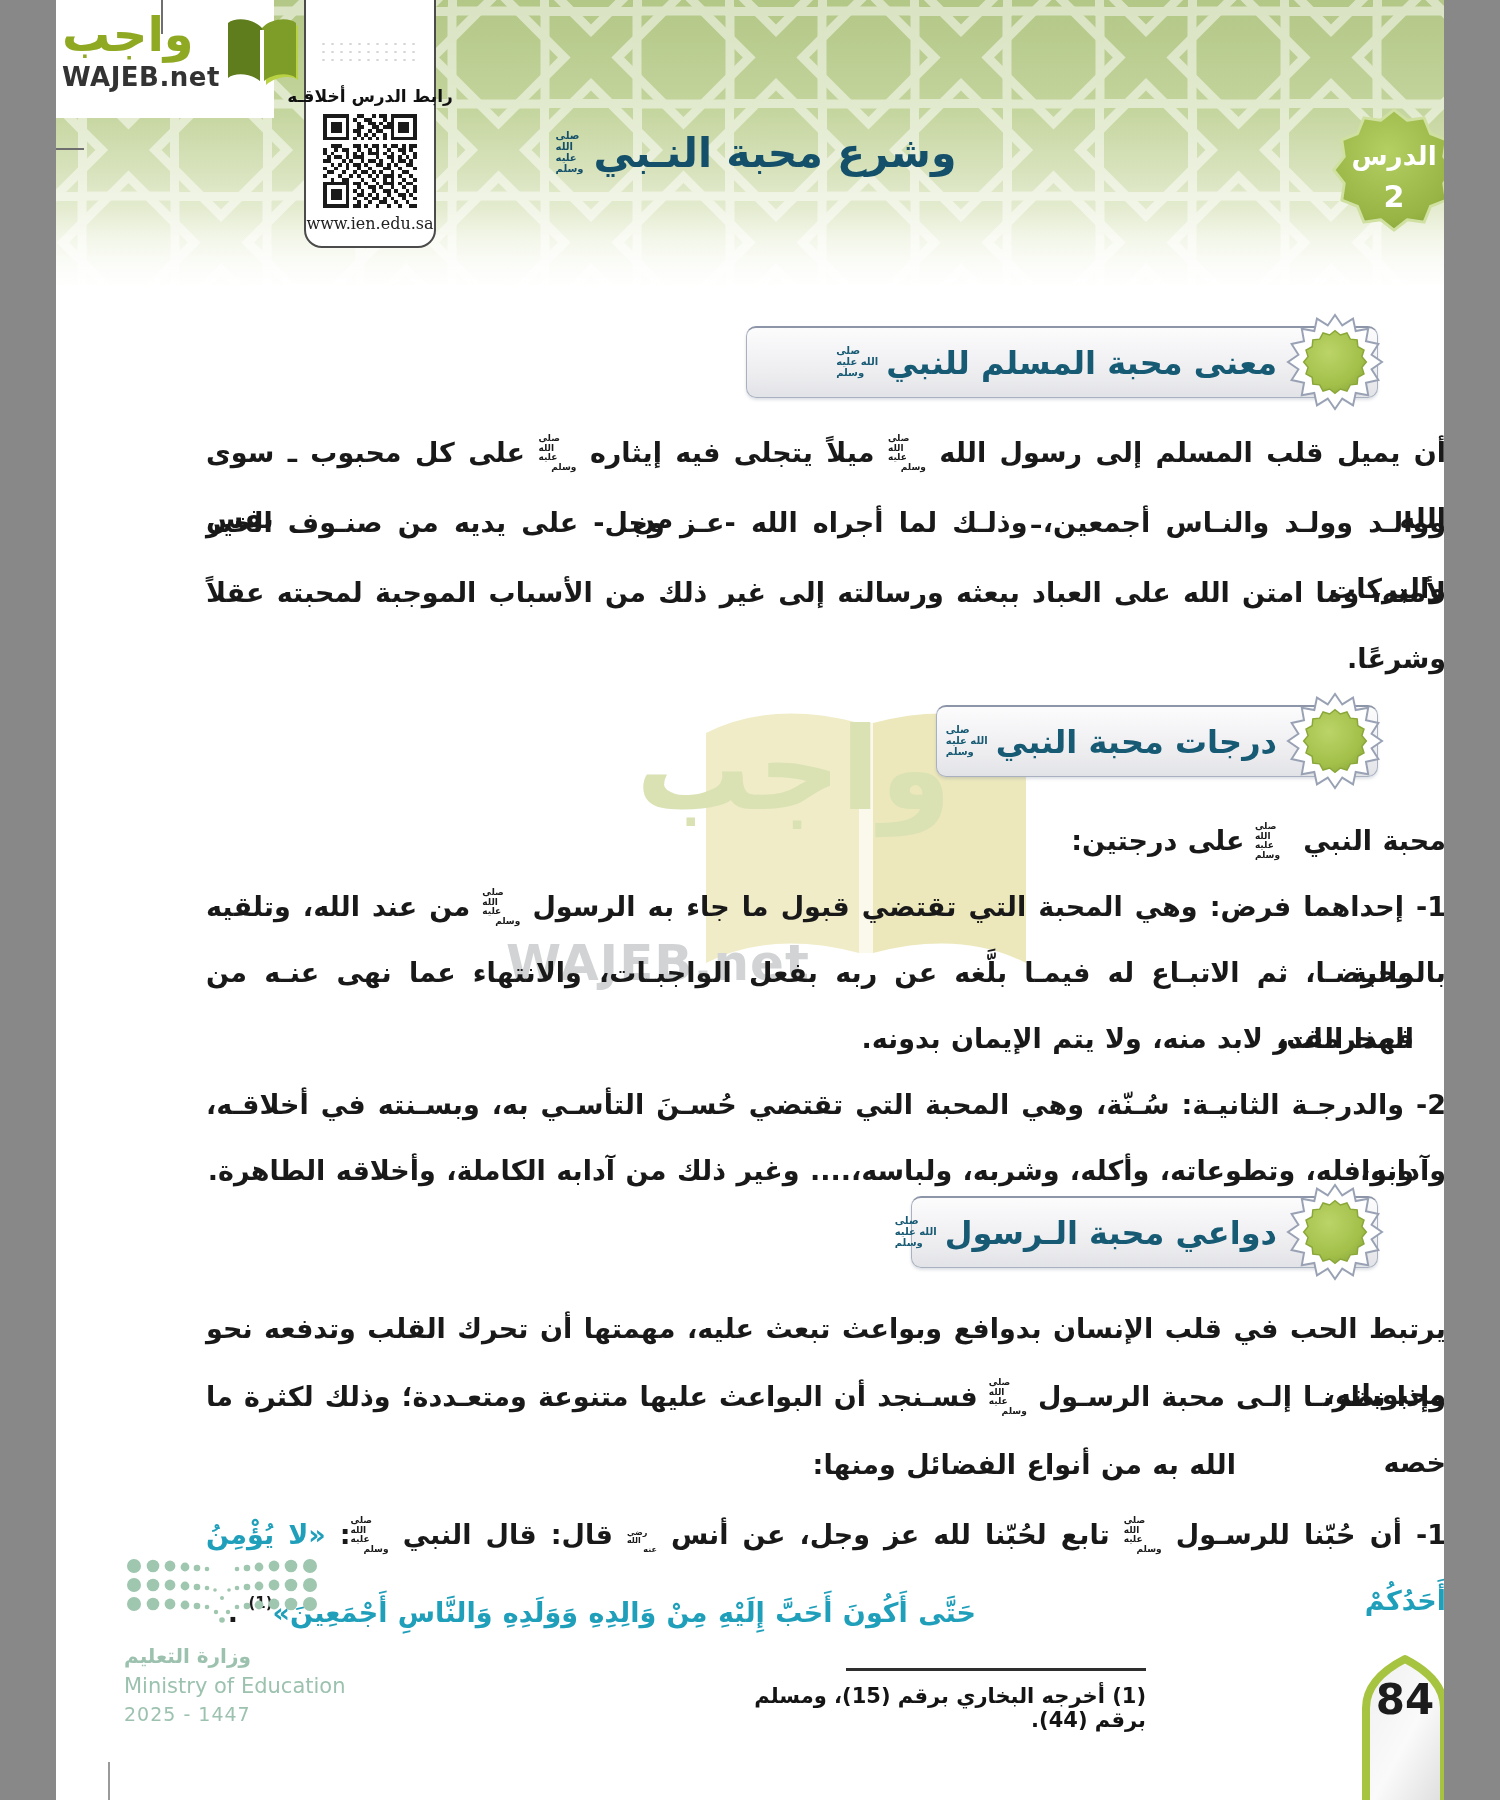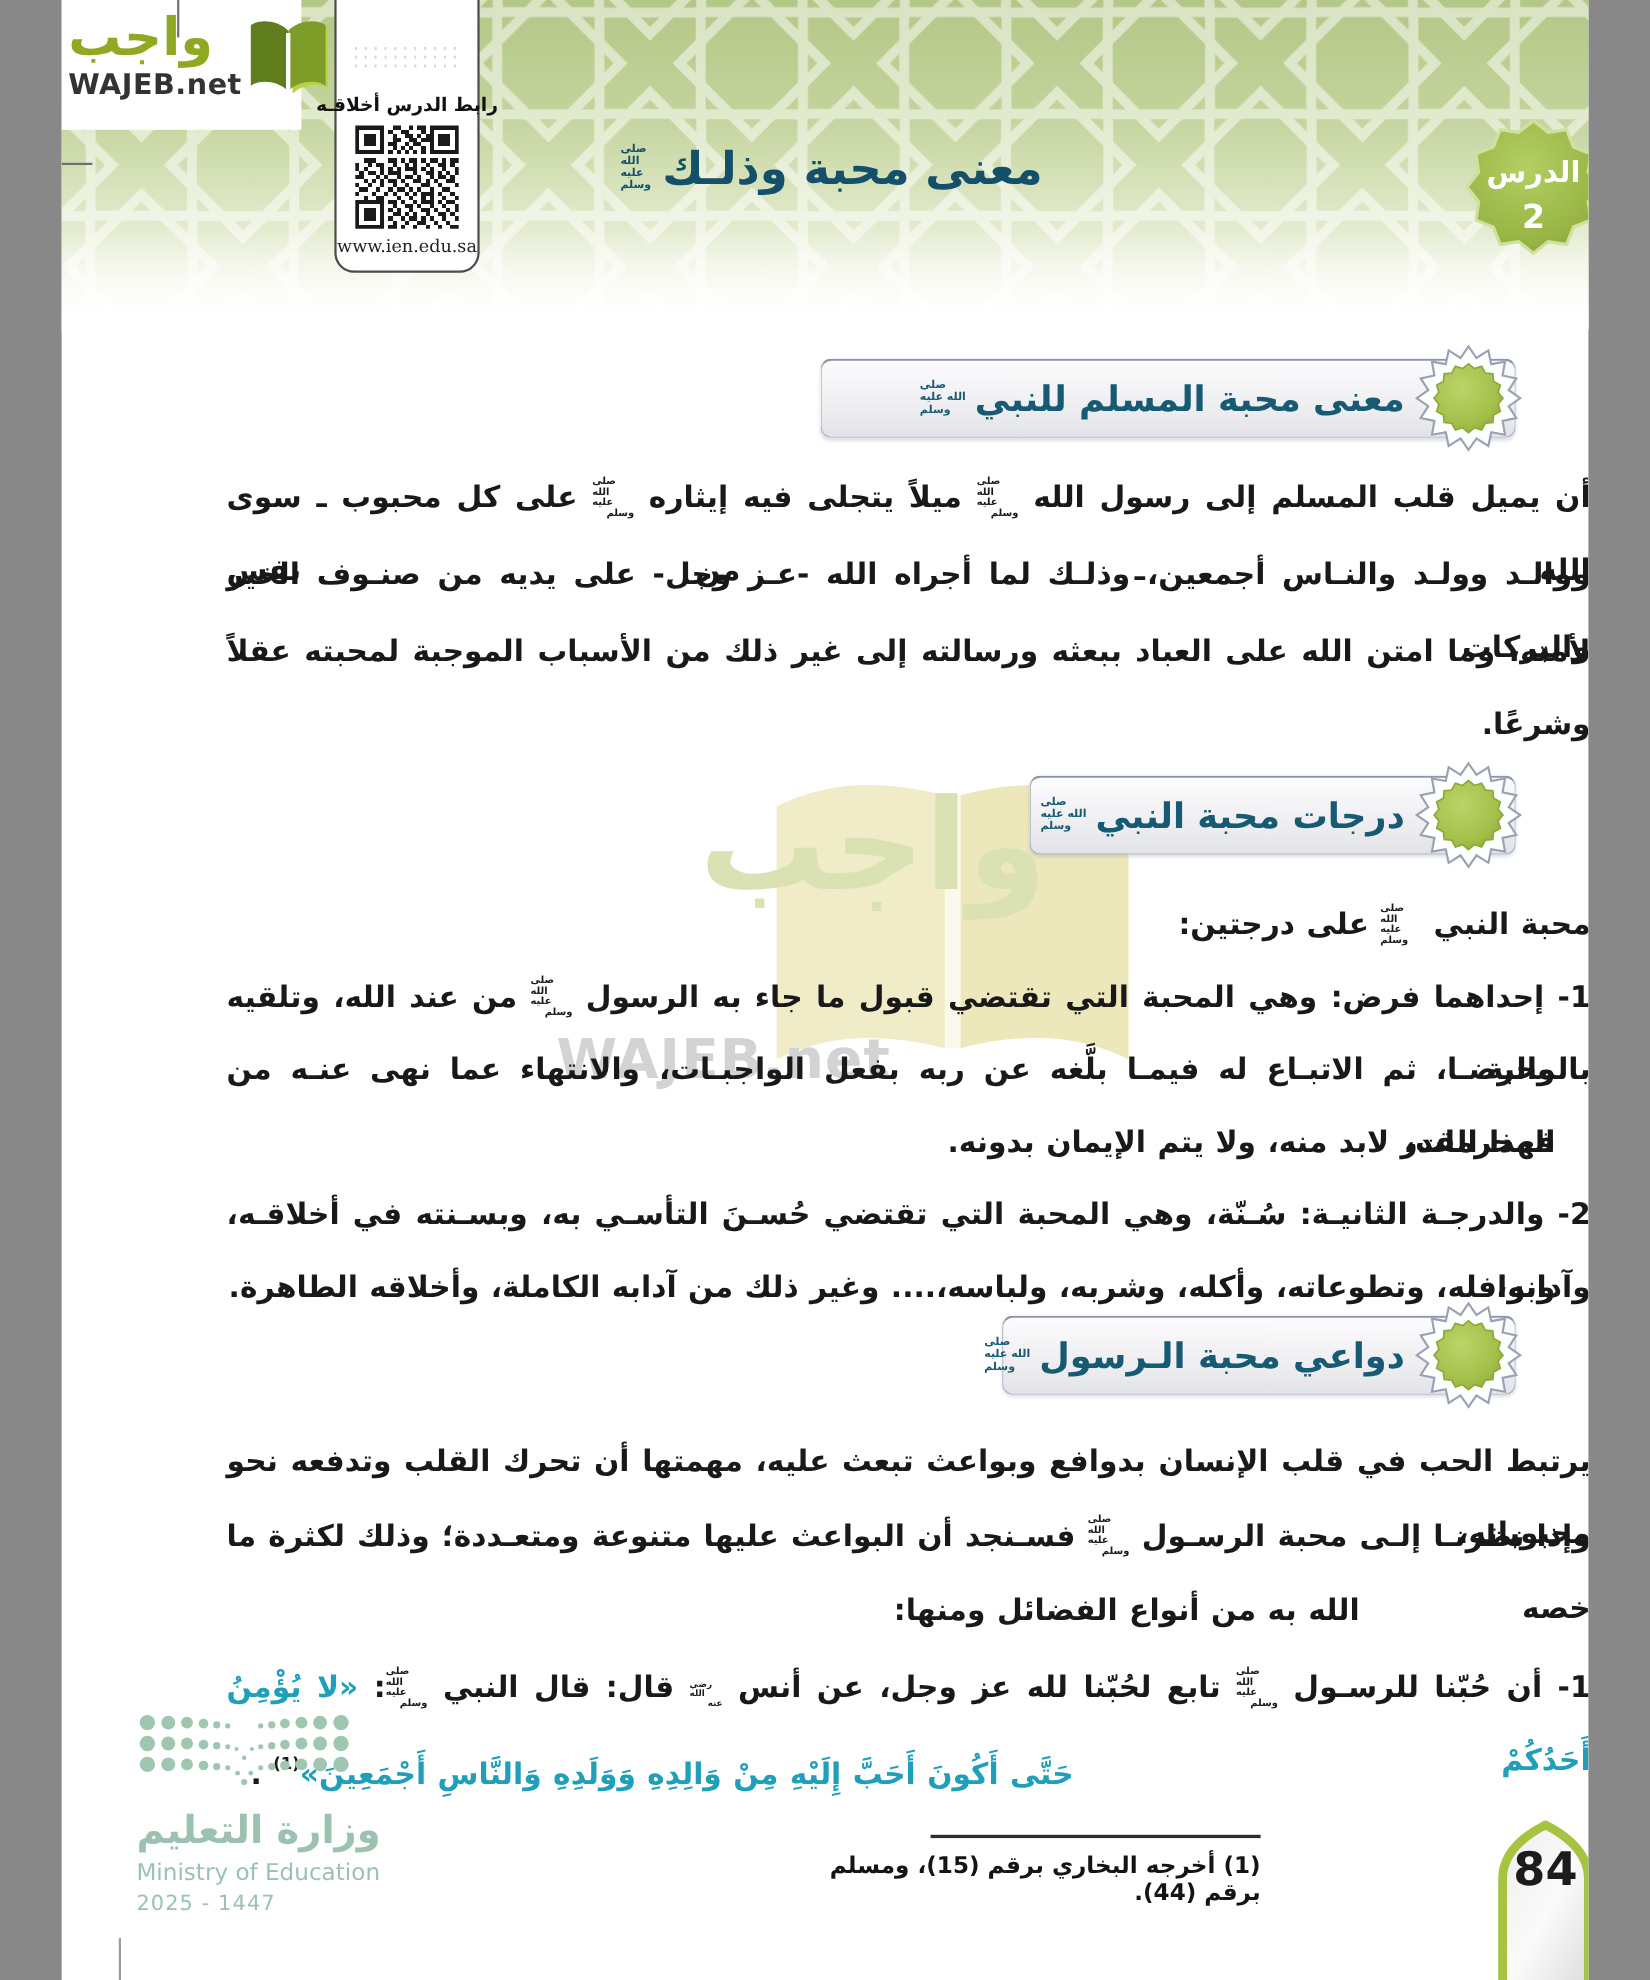--- a/index.html
+++ b/index.html
@@ -80,21 +80,21 @@
   .watermark { position:absolute; left:430px; top:690px; width:560px; height:330px; opacity:.38; z-index:2; }
   .wm-book { position:absolute; left:215px; top:8px; }
   .wm-ar { position:absolute; left:150px; top:12px; font-size:115px; font-weight:bold; color:#9fb53a; }
   .wm-en { position:absolute; left:20px; top:244px; font-size:50px; font-weight:bold; color:#878d92; letter-spacing:1px; }
   
   .footnote-rule { position:absolute; left:790px; top:1668px; width:300px; height:2.5px; background:#2e2e2e; z-index:3; }
   .footnote { position:absolute; left:640px; top:1684px; width:450px; direction:rtl; text-align:right;
     font-size:21px; font-weight:bold; color:#141414; z-index:3; }
   
   .ministry { position:absolute; left:68px; top:1554px; z-index:3; }
-  .moe-ar { margin-top:12px; font-size:35px; font-weight:bold; color:#9cc2af; direction:rtl; text-align:left; }
+  .moe-ar { margin-top:12px; font-size:20px; font-weight:bold; color:#9cc2af; direction:rtl; text-align:left; }
   .moe-en { margin-top:6px; font-size:21px; color:#9cc2af; }
   .moe-years { margin-top:5px; font-size:19px; color:#9cc2af; letter-spacing:1px; }
   
   .page-num { position:absolute; left:1303px; top:1652px; z-index:4; }
 </style>
 </head>
 <body>
 
 <div class="page">
 
@@ -199,21 +199,21 @@
         M9 21h2v1h-2z M12 21h1v1h-1z M14 21h1v1h-1z M17 21h1v1h-1z M20 21h2v1h-2z M23 21h1v1h-1z
         M8 22h1v1h-1z M11 22h1v1h-1z M13 22h2v1h-2z M16 22h1v1h-1z M18 22h1v1h-1z M21 22h1v1h-1z M24 22h1v1h-1z
         M9 23h1v1h-1z M12 23h1v1h-1z M15 23h2v1h-2z M19 23h1v1h-1z M22 23h1v1h-1z
         M8 24h2v1h-2z M11 24h1v1h-1z M14 24h1v1h-1z M17 24h1v1h-1z M20 24h1v1h-1z M23 24h2v1h-2z"></path>
       </g>
     </svg>
     <div class="qr-url">www.ien.edu.sa</div>
   </div>
 
   <div class="page-title">
-    <span>معنى محبة وذلـك</span>
+    <span>وشرع محبة النـبي</span>
     <span class="sym">صلى الله عليه وسلم</span>
   </div>
 
   <svg class="lesson-badge" width="136" height="136" viewBox="-70 -70 140 140">
     <polygon points="62,0 51.2,13.7 53.7,31 37.5,37.5 31,53.7 13.7,51.2 0,62 -13.7,51.2 -31,53.7 -37.5,37.5 -53.7,31 -51.2,13.7 -62,0 -51.2,-13.7 -53.7,-31 -37.5,-37.5 -31,-53.7 -13.7,-51.2 0,-62 13.7,-51.2 31,-53.7 37.5,-37.5 53.7,-31 51.2,-13.7" fill="url(#badgeGreen)" stroke="#cfe0a0" stroke-width="3" stroke-linejoin="round"></polygon>
     <text x="0" y="-5" text-anchor="middle" font-size="27" font-weight="bold" fill="#ffffff">الدرس</text>
     <text x="0" y="38" text-anchor="middle" font-size="31" font-weight="bold" fill="#ffffff">2</text>
   </svg>
 
   <div class="heading" style="left:690px; top:326px; width:632px;">

